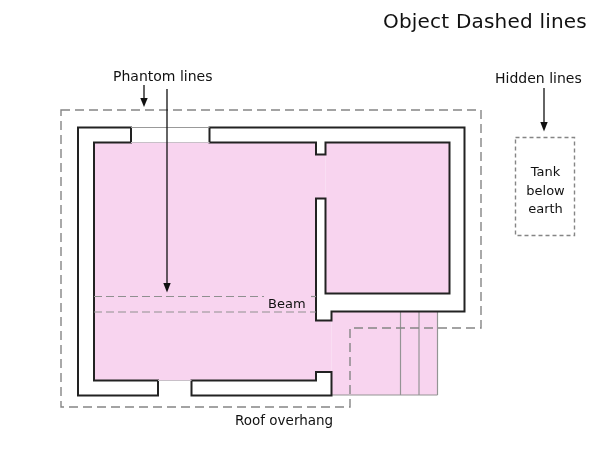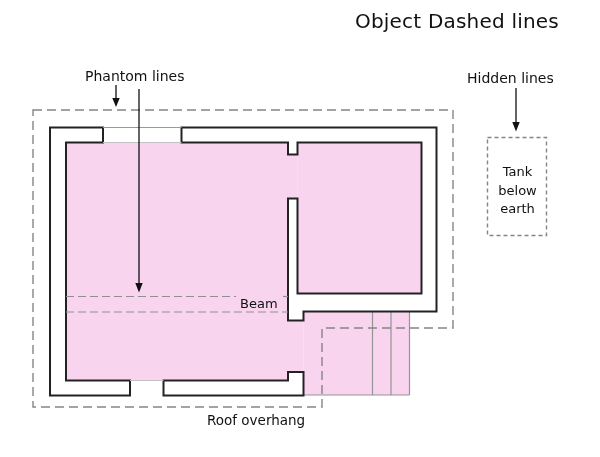--- a/index.html
+++ b/index.html
@@ -2,20 +2,21 @@
 <html><head>
 <meta charset="utf-8">
 <style>
   html,body{margin:0;padding:0;background:#fff;}
   #canvas{
     position:relative;
     width:568px;height:457px;
     background:#fff;
     font-family:"DejaVu Sans","Liberation Sans",sans-serif;
     overflow:hidden;
+    margin-left:28px;
   }
   svg{display:block;}
   text{fill:#111;}
   .title-text{font-size:20px;letter-spacing:.2px;}
   .label-text{font-size:14px;}
   .small-text{font-size:13px;}
   .roof-text{font-size:13.5px;}
 </style>
 </head>
 <body>

